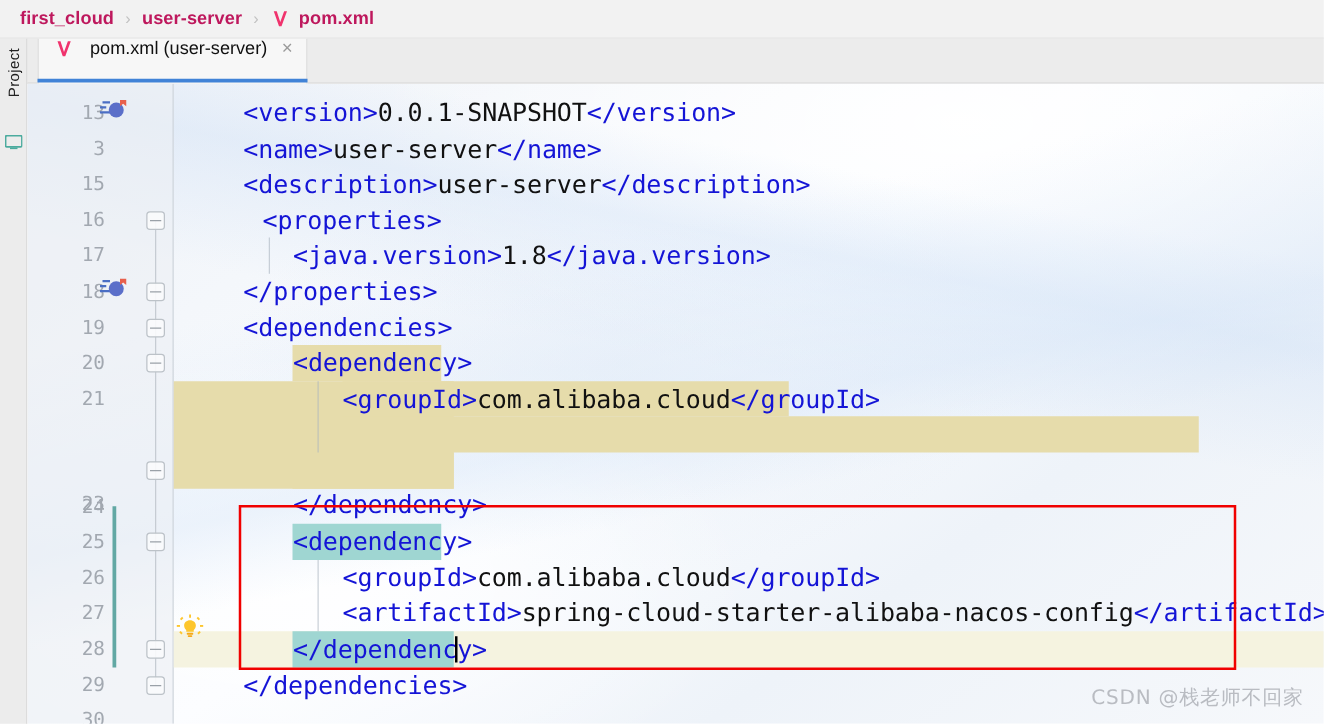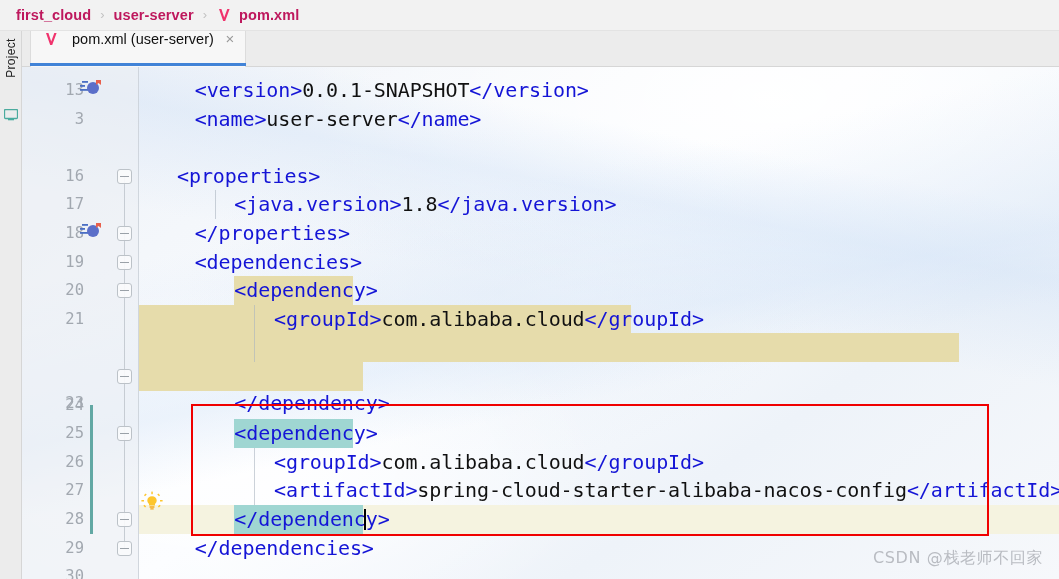--- a/index.html
+++ b/index.html
@@ -244,23 +244,27 @@
 
     <div class="lines" id="linesLayer">
         <div class="line" style="top: 9px;">
           <div class="lnum">13</div>
           <div class="code" style="left: 172.68px;"><span class="tag">&lt;</span><span class="tag">version</span><span class="tag">&gt;</span><span class="txt">0.0.1-SNAPSHOT</span><span class="tag">&lt;/</span><span class="tag">version</span><span class="tag">&gt;</span></div>
         </div>
         <div class="line" style="top: 37.6px;">
           <div class="lnum">3</div>
           <div class="code" style="left: 172.68px;"><span class="tag">&lt;name&gt;</span><span class="txt">user-server</span><span class="tag">&lt;/name&gt;</span></div>
         </div>
+        <div class="line" style="top: 66.2px;">
+          <div class="lnum">15</div>
+          <div class="code" style="left: 172.68px;"><span class="tag">&lt;description&gt;</span><span class="txt">user-server</span><span class="tag">&lt;/description&gt;</span></div>
+        </div>
         <div class="line" style="top: 94.8px;">
           <div class="lnum">16</div>
-          <div class="code" style="left: 155px;"><span class="tag">&lt;properties&gt;</span></div>
+          <div class="code" style="left: 188px;"><span class="tag">&lt;properties&gt;</span></div>
         </div>
         <div class="line" style="top: 123.4px;">
           <div class="lnum">17</div>
           <div class="code" style="left: 212.36px;"><span class="tag">&lt;java.version&gt;</span><span class="txt">1.8</span><span class="tag">&lt;/java.version&gt;</span></div>
         </div>
         <div class="line" style="top: 152px;">
           <div class="lnum">18</div>
           <div class="code" style="left: 172.68px;"><span class="tag">&lt;/properties&gt;</span></div>
         </div>
         <div class="line" style="top: 180.6px;">

